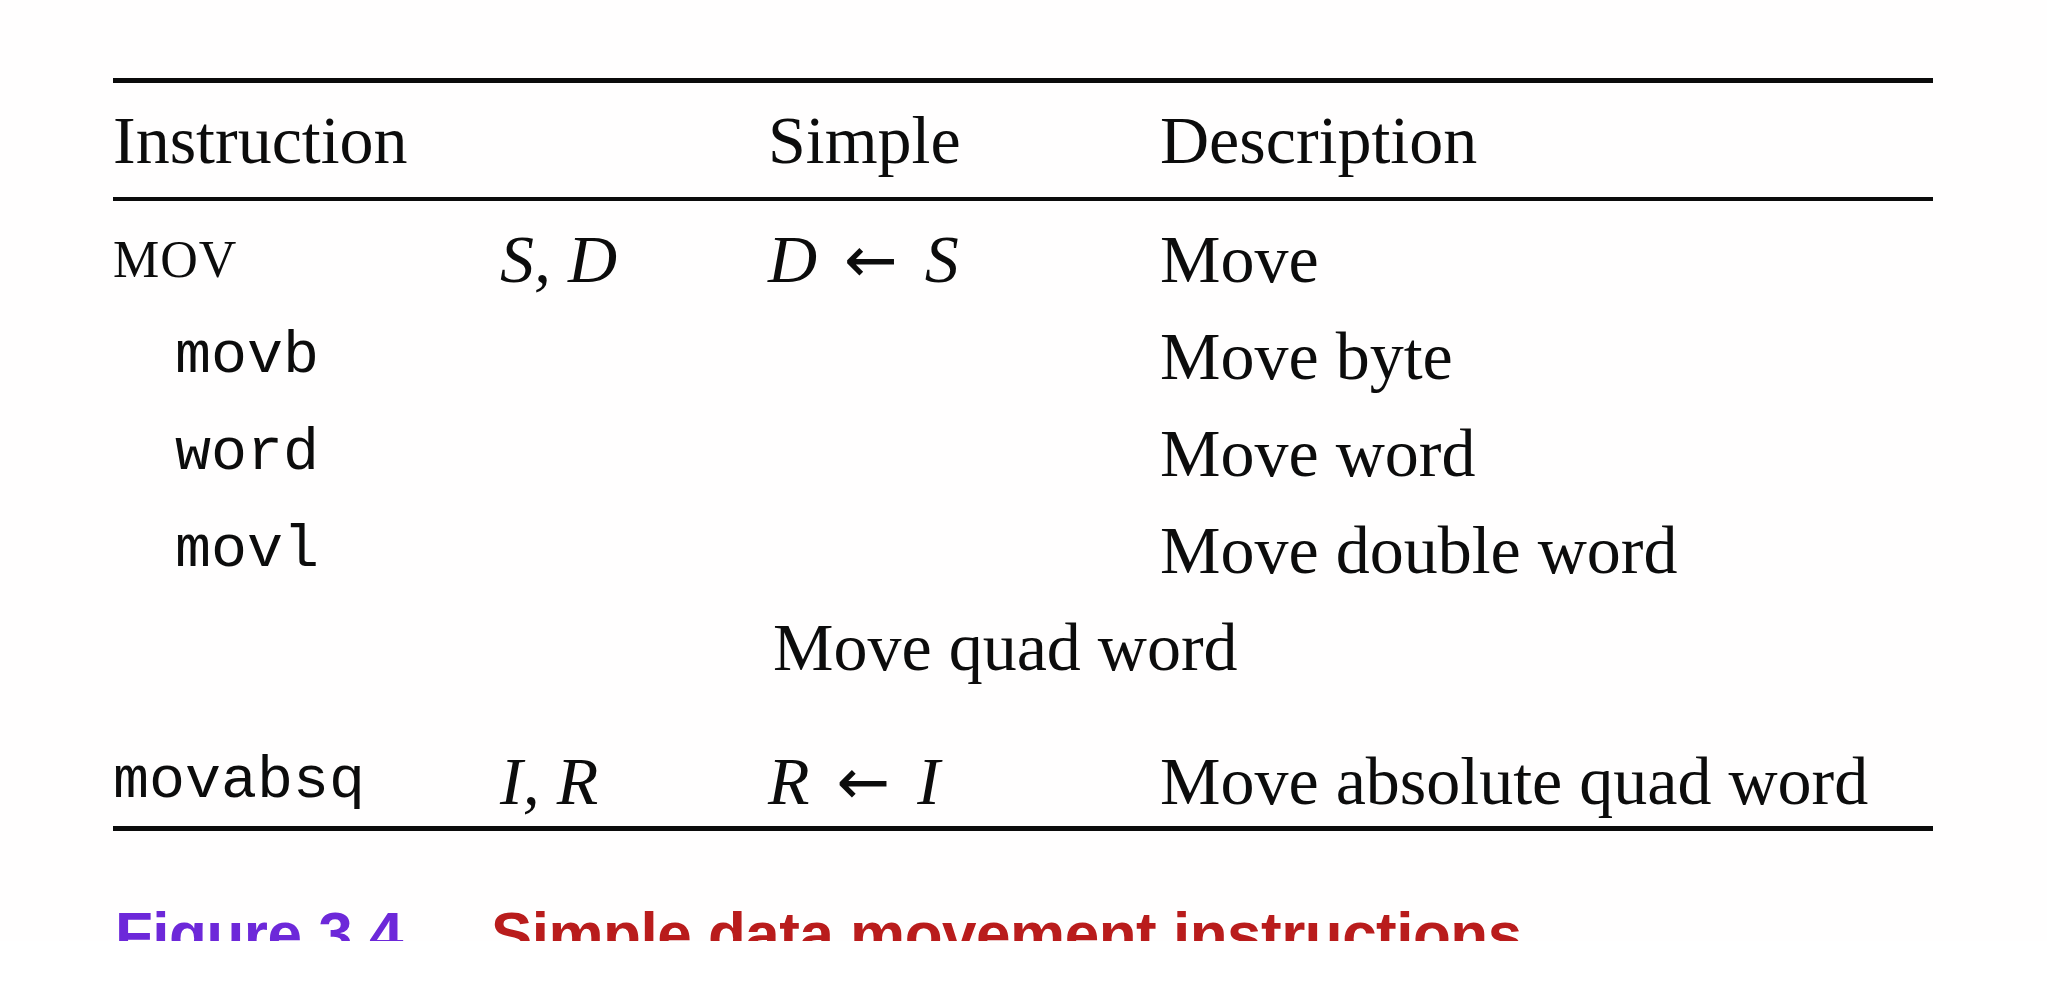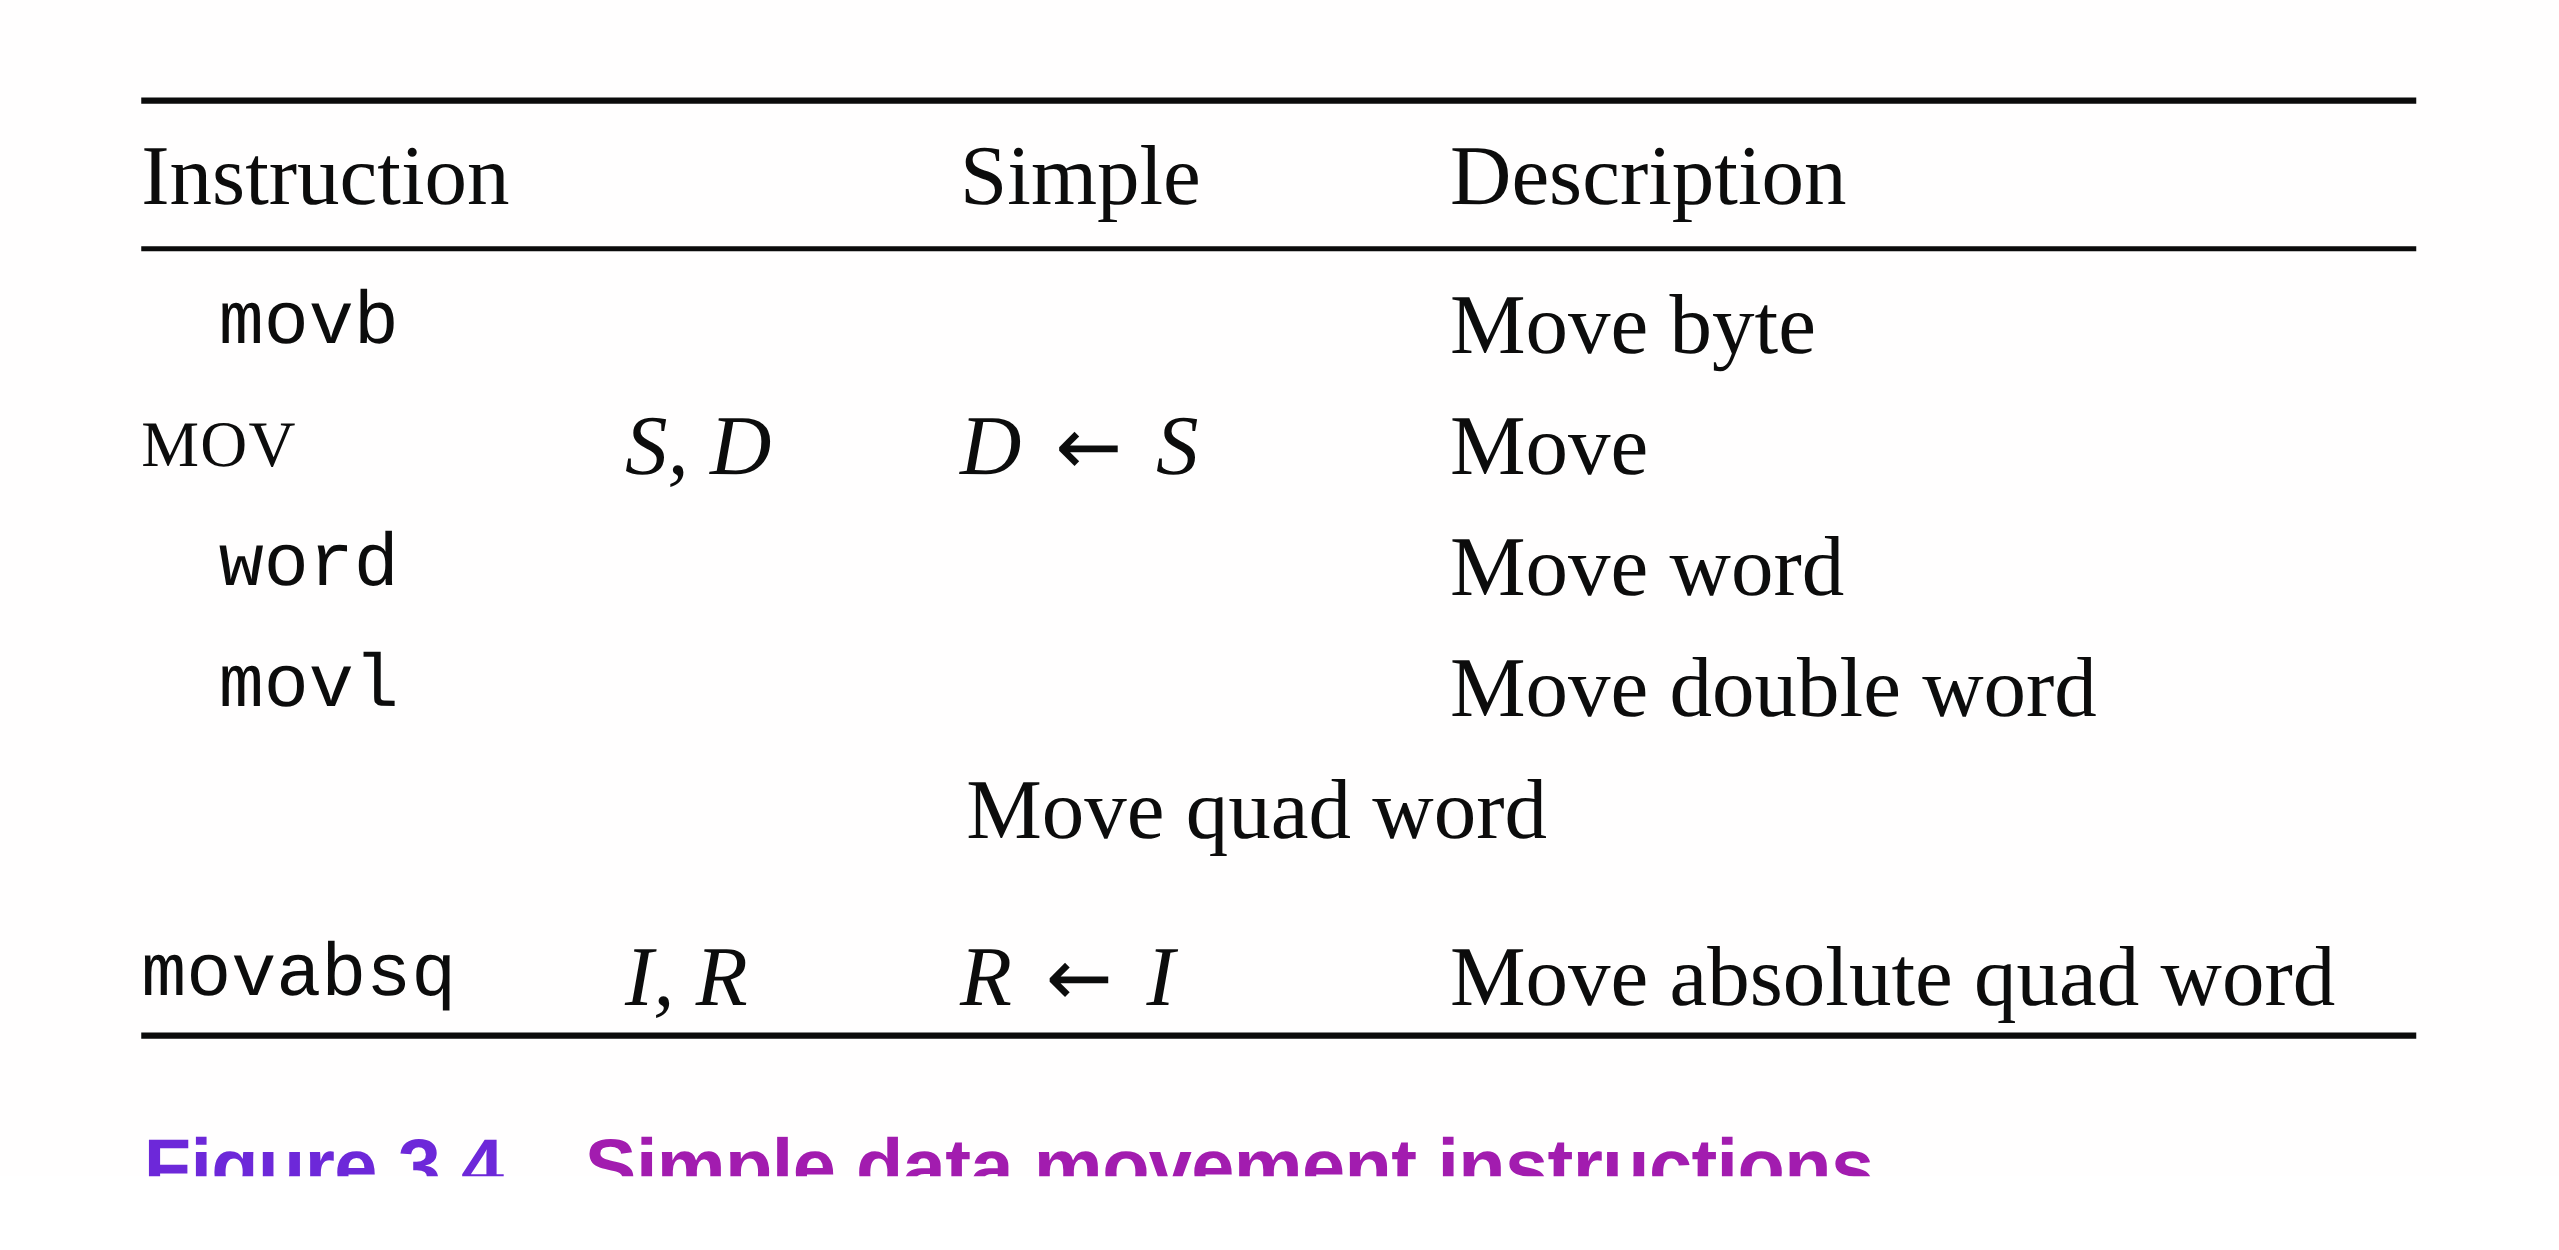--- a/index.html
+++ b/index.html
@@ -80,21 +80,21 @@
     position: absolute;
     left: 115px;
     top: 903px;
     font-family: "Liberation Sans", sans-serif;
     font-weight: 700;
     font-size: 62px;
     line-height: 62px;
     letter-spacing: -0.5px;
     white-space: nowrap;
   }
-  .cap-text { margin-left: 65px; color: #a21caf; }
+  .cap-text { margin-left: 88px; color: #b91c1c; }
 </style>
 </head>
 <body>
 
 <div class="page">
 
   <div class="table-block">
 
     <div class="rule thick" style="background: rgb(11, 11, 11);"></div>
 
@@ -103,31 +103,31 @@
       <div class="c2"></div>
       <div class="c3"><span>Simple</span></div>
       <div class="c4"><span>Description</span></div>
     </div>
 
     <div class="rule thin" style="background: rgb(11, 11, 11);"></div>
 
     <div class="body-rows">
 
       <div class="row">
+        <div class="c1"><span class="sc">MOV</span></div>
+        <div class="c2"><span class="ital">S, D</span></div>
+        <div class="c3"><span class="ital">D</span><span class="arrow">←</span><span class="ital">S</span></div>
+        <div class="c4"><span class="desc">Move</span></div>
+      </div>
+
+      <div class="row">
         <div class="c1 indent"><span class="mono">movb</span></div>
         <div class="c2"></div>
         <div class="c3"></div>
         <div class="c4"><span class="desc">Move byte</span></div>
-      </div>
-
-      <div class="row">
-        <div class="c1"><span class="sc">MOV</span></div>
-        <div class="c2"><span class="ital">S, D</span></div>
-        <div class="c3"><span class="ital">D</span><span class="arrow">←</span><span class="ital">S</span></div>
-        <div class="c4"><span class="desc">Move</span></div>
       </div>
 
       <div class="row">
         <div class="c1 indent"><span class="mono">word</span></div>
         <div class="c2"></div>
         <div class="c3"></div>
         <div class="c4"><span class="desc">Move word</span></div>
       </div>
 
       <div class="row">

